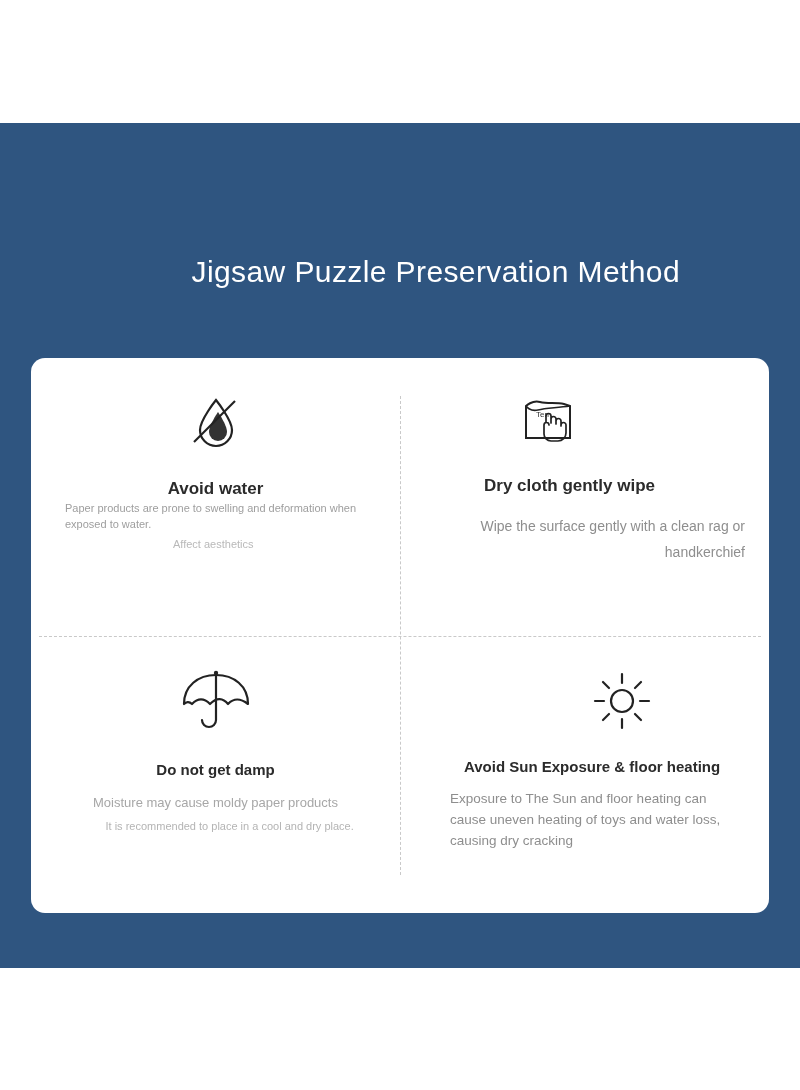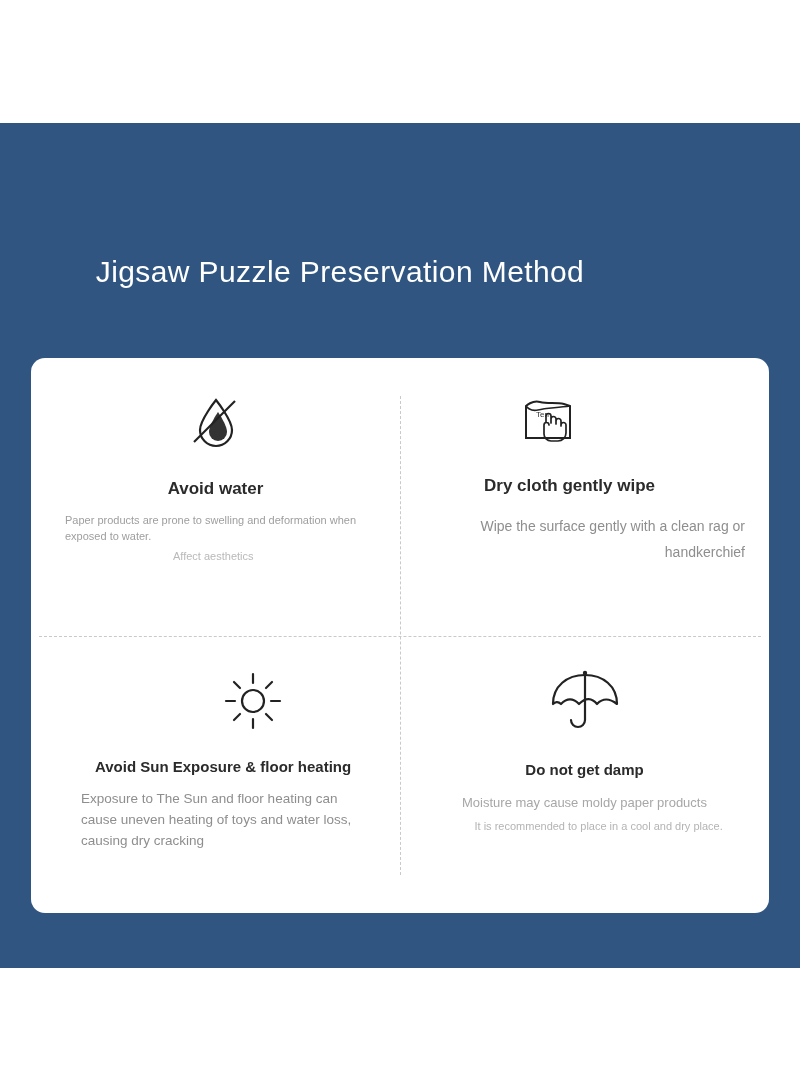--- a/index.html
+++ b/index.html
@@ -25,21 +25,21 @@
     top: 123px;
     width: 800px;
     height: 845px;
     background: #2f5580;
   }
   .banner-title {
     position: absolute;
     left: 0;
     top: 255px;
     width: 680px;
-    text-align: center;
+    text-align: right;
     color: #ffffff;
     font-size: 30px;
     font-weight: 400;
     letter-spacing: 0.4px;
   }
   .card {
     position: absolute;
     left: 31px;
     top: 358px;
     width: 738px;
@@ -87,21 +87,20 @@
     font-size: 17px;
     color: #2b2b2b;
     font-weight: 700;
     line-height: 1.35;
     margin-top: 16px;
   }
   .cell-sub {
     font-size: 12px;
     color: #9a9a9a;
     line-height: 1.45;
-    margin-top: 12px;
   }
   .cell-sub2 {
     font-size: 11px;
     color: #b4b4b4;
     line-height: 1.45;
     margin-top: 4px;
   }
   
   .c1 .cell-title { margin-top: 18px; }
   .c1 .cell-sub { text-align: left; padding-left: 10px; font-size: 11px; color: #9e9e9e; }
@@ -155,20 +154,34 @@
             <path d="M12 14 C12 14, 16 20, 24 18 C32 16, 42 16, 56 14" fill="none" stroke="#222" stroke-width="1.6"></path>
             <text x="22" y="25" font-family="Liberation Sans, sans-serif" font-size="8" fill="#333">Ten</text>
             <path d="M32 30 l0 -6 a2.5 2.5 0 0 1 5 0 l0 6 M37 31 l0 -4 a2.5 2.5 0 0 1 5 0 l0 5
                      M42 32 l0 -3 a2.5 2.5 0 0 1 5 0 l0 5
                      M47 34 l0 -1 a2.5 2.5 0 0 1 5 0 l0 8
                      a8 8 0 0 1 -8 8 l-7 0 a7 7 0 0 1 -7 -7 l0 -9 a2.5 2.5 0 0 1 5 0" fill="none" stroke="#222" stroke-width="1.7" stroke-linejoin="round" stroke-linecap="round"></path>
           </svg>
         </div>
         <div class="cell-title">Dry cloth gently wipe</div>
         <div class="cell-sub">Wipe the surface gently with a clean rag or handkerchief</div>
+      </div>
+
+      <div class="cell c3">
+        <div class="icon-wrap">
+          <svg width="76" height="66" viewBox="0 0 76 66" aria-hidden="true">
+            <path d="M6 36 C6 18, 20 7, 38 7 C56 7, 70 18, 70 36 C62 30, 56 30, 50 36
+                     C45 30, 39 29, 32 36 C26 30, 20 30, 14 36 C11 33, 8 34, 6 36 Z" fill="none" stroke="#222" stroke-width="2.2" stroke-linejoin="round"></path>
+            <path d="M38 7 L38 52 a7 7 0 0 1 -14 0" fill="none" stroke="#222" stroke-width="2.2" stroke-linecap="round"></path>
+            <circle cx="38" cy="5" r="2.2" fill="#222"></circle>
+          </svg>
+        </div>
+        <div class="cell-title">Do not get damp</div>
+        <div class="cell-sub">Moisture may cause moldy paper products</div>
+        <div class="cell-sub2">It is recommended to place in a cool and dry place.</div>
       </div>
 
       <div class="cell c4">
         <div class="icon-wrap">
           <svg width="64" height="64" viewBox="0 0 64 64" aria-hidden="true">
             <circle cx="32" cy="32" r="11" fill="none" stroke="#222" stroke-width="2.2"></circle>
             <g stroke="#222" stroke-width="2.2" stroke-linecap="round">
               <line x1="32" y1="5" x2="32" y2="14"></line>
               <line x1="32" y1="50" x2="32" y2="59"></line>
               <line x1="5" y1="32" x2="14" y2="32"></line>
@@ -177,32 +190,18 @@
               <line x1="45" y1="45" x2="51" y2="51"></line>
               <line x1="51" y1="13" x2="45" y2="19"></line>
               <line x1="19" y1="45" x2="13" y2="51"></line>
             </g>
           </svg>
         </div>
         <div class="cell-title">Avoid Sun Exposure &amp; floor heating</div>
         <div class="cell-sub">Exposure to The Sun and floor heating can cause uneven heating of toys and water loss, causing dry cracking</div>
       </div>
 
-      <div class="cell c3">
-        <div class="icon-wrap">
-          <svg width="76" height="66" viewBox="0 0 76 66" aria-hidden="true">
-            <path d="M6 36 C6 18, 20 7, 38 7 C56 7, 70 18, 70 36 C62 30, 56 30, 50 36
-                     C45 30, 39 29, 32 36 C26 30, 20 30, 14 36 C11 33, 8 34, 6 36 Z" fill="none" stroke="#222" stroke-width="2.2" stroke-linejoin="round"></path>
-            <path d="M38 7 L38 52 a7 7 0 0 1 -14 0" fill="none" stroke="#222" stroke-width="2.2" stroke-linecap="round"></path>
-            <circle cx="38" cy="5" r="2.2" fill="#222"></circle>
-          </svg>
-        </div>
-        <div class="cell-title">Do not get damp</div>
-        <div class="cell-sub">Moisture may cause moldy paper products</div>
-        <div class="cell-sub2">It is recommended to place in a cool and dry place.</div>
-      </div>
-
     </div>
     <div class="vline"></div>
     <div class="hline"></div>
   </div>
 
 </div>
 
 </body></html>

